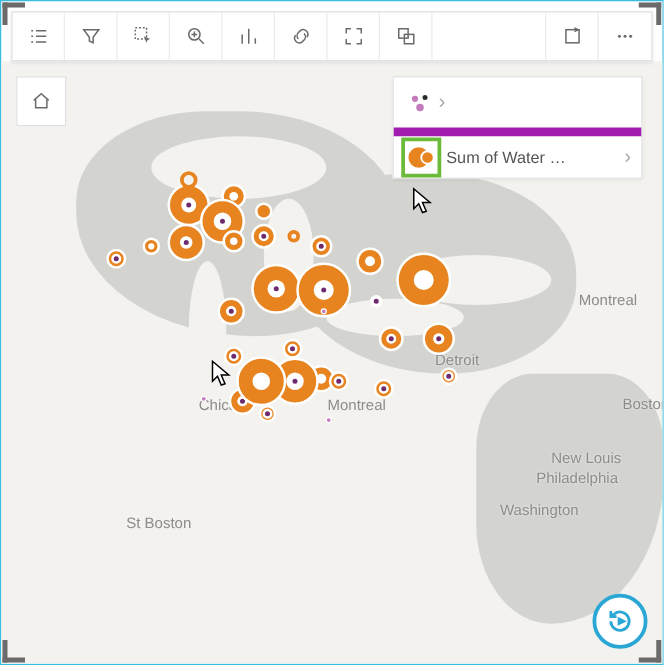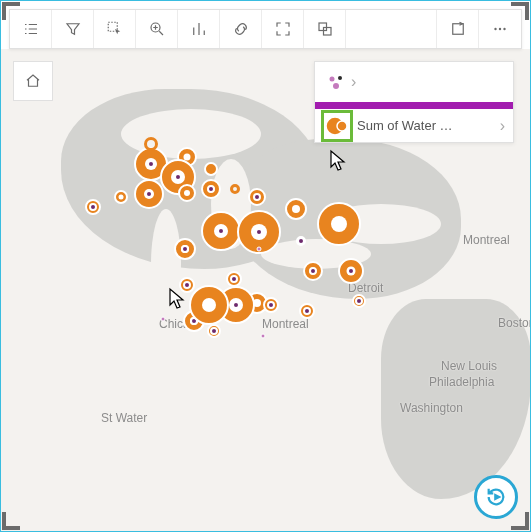--- a/index.html
+++ b/index.html
@@ -221,21 +221,21 @@
     <div class="lake" style="top:155px; left:320px; width:120px; height:40px;  border-radius:50%;"></div>
 
     <span class="city-label" style="left:462px; top:184px;">Montreal</span>
     <span class="city-label" style="left:347px; top:232px;">Detroit</span>
     <span class="city-label" style="left:261px; top:268px;">Montreal</span>
     <span class="city-label" style="left:158px; top:268px;">Chicago</span>
     <span class="city-label" style="left:497px; top:267px;">Boston</span>
     <span class="city-label" style="left:440px; top:310px;">New Louis</span>
     <span class="city-label" style="left:428px; top:326px;">Philadelphia</span>
     <span class="city-label" style="left:399px; top:352px;">Washington</span>
-    <span class="city-label" style="left:100px; top:362px;">St Water</span>
+    <span class="city-label" style="left:100px; top:362px;">St Boston</span>
 
     <div id="bubble-layer">
         <div class="bubble" style="left: 150px; top: 115px; height: 34px; width: 34px;">
           <div class="hole" style="height: 12px; width: 12px;"></div>
           <div class="dot" style="left: 50%; top: 50%;"></div>
         </div>
         <div class="bubble" style="left: 186px; top: 108px; height: 20px; width: 20px;">
           <div class="hole" style="height: 7px; width: 7px;"></div>
         </div>
         <div class="bubble" style="left: 177px; top: 128px; height: 36px; width: 36px;">

